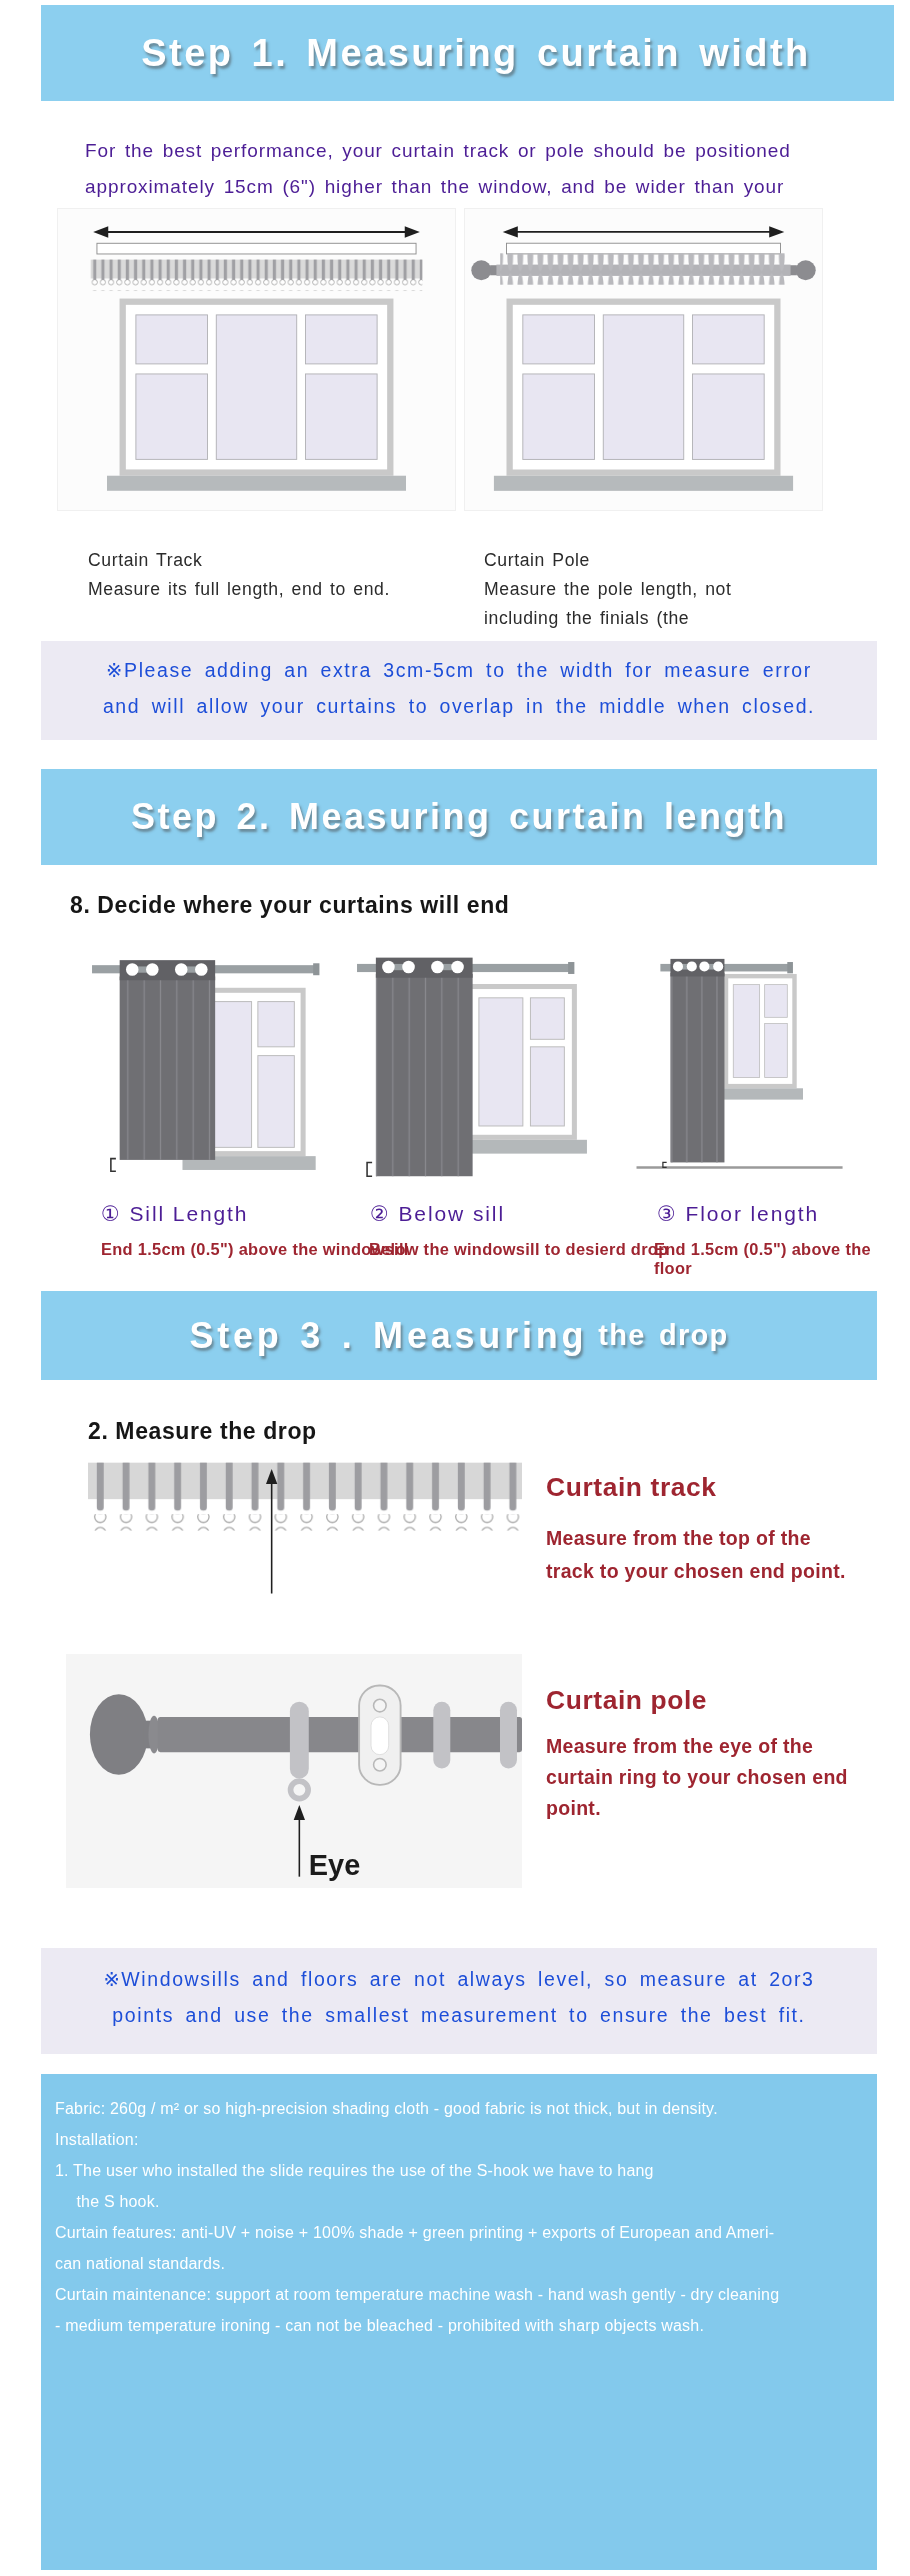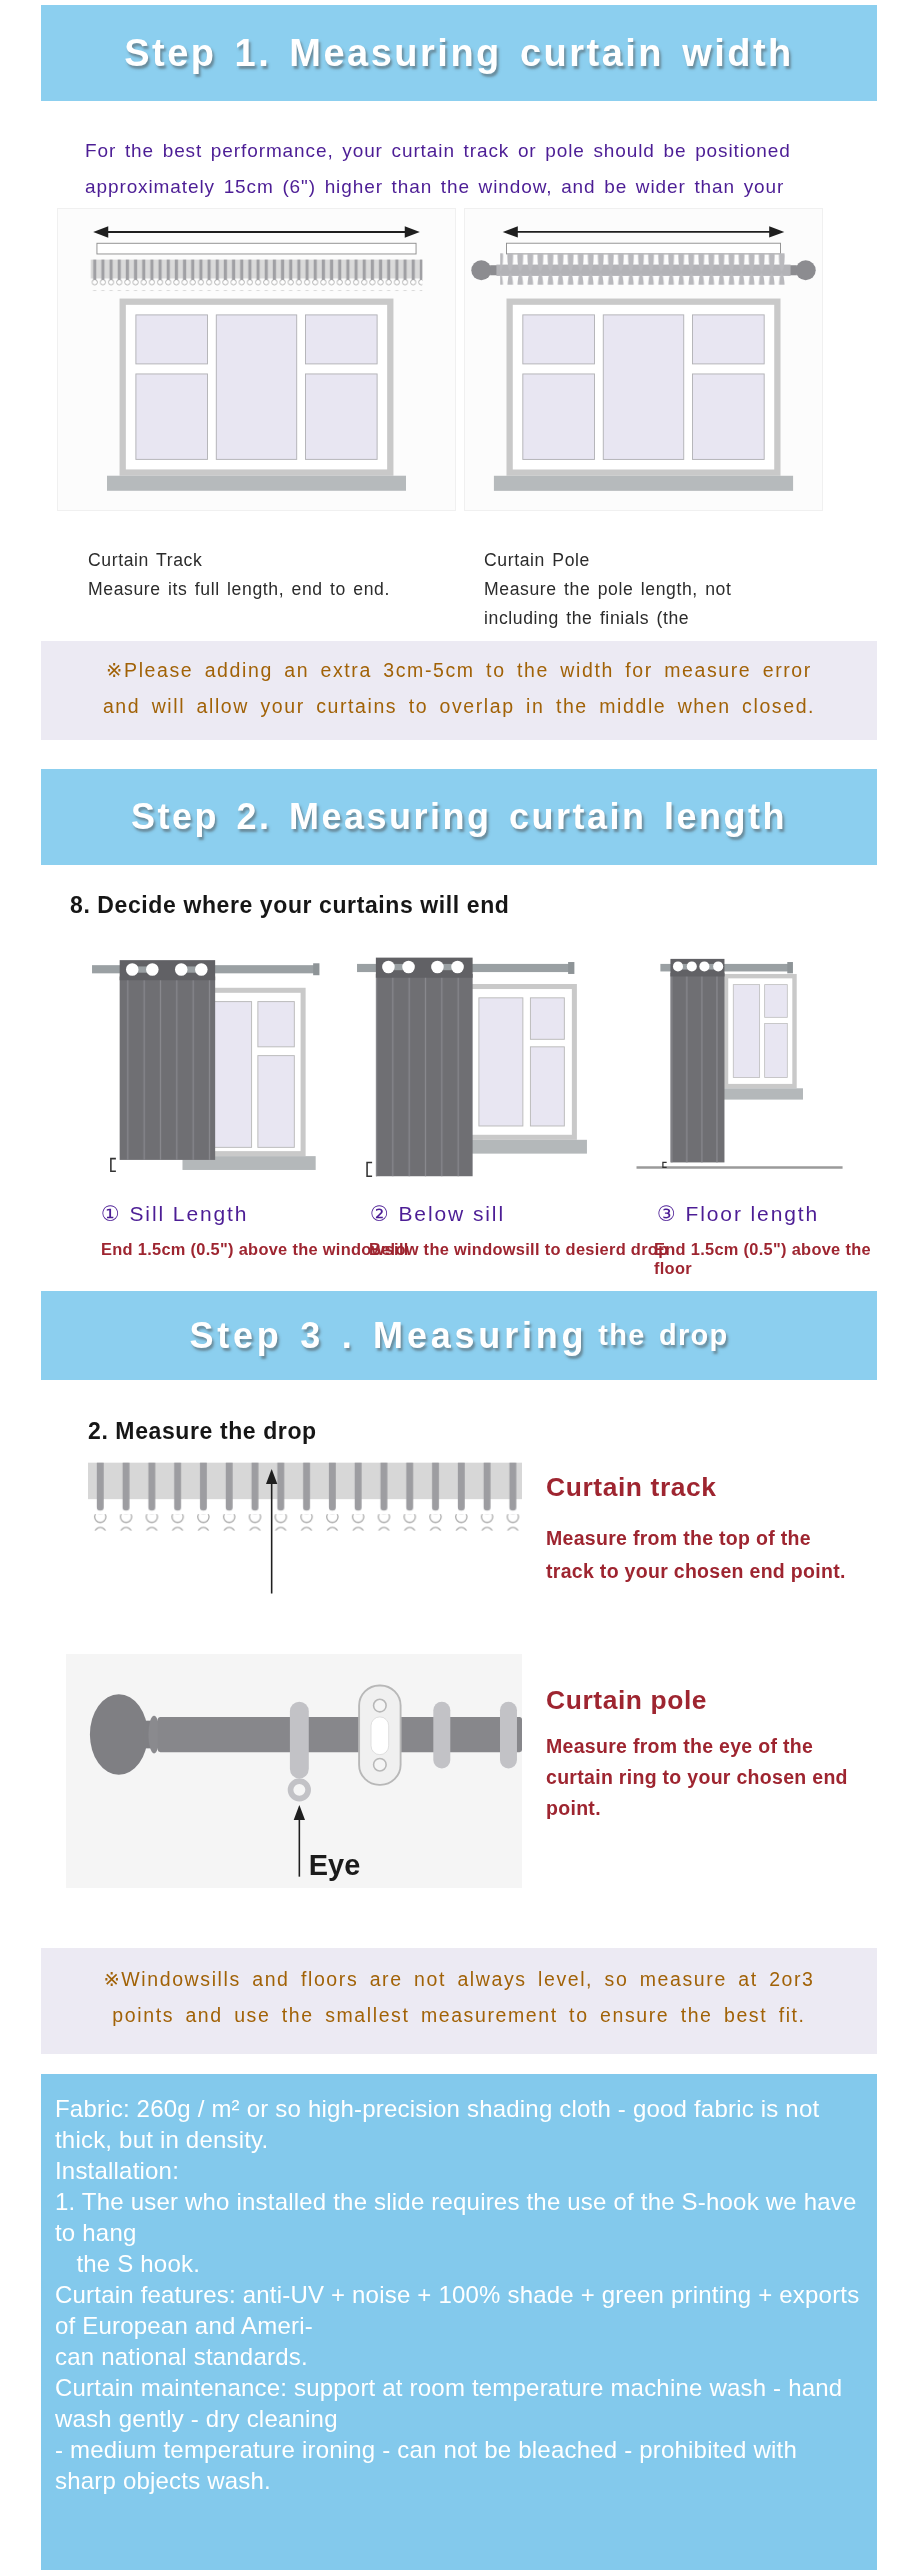--- a/index.html
+++ b/index.html
@@ -4,21 +4,21 @@
 <style>
   html,body{margin:0;padding:0;background:#ffffff;}
   #page{position:relative;width:910px;height:2576px;background:#ffffff;
         font-family:"Liberation Sans","DejaVu Sans",sans-serif;overflow:hidden;}
   .abs{position:absolute;}
 
   
   .banner{left:41px;width:836px;display:flex;align-items:center;justify-content:center;
           background:#8ccfef;color:#ffffff;font-weight:bold;
           text-shadow:1.9px 2.5px 2.5px rgba(70,70,70,0.5);}
-  .banner-1{top:5px;height:96px;font-size:38px;letter-spacing:2.5px;word-spacing:5px;}
+  .banner-1{top:5px;height:96px;font-size:38px;letter-spacing:2.5px;word-spacing:5px;padding-left:17px;}
   .banner-2{top:769px;height:96px;font-size:36px;letter-spacing:2.5px;word-spacing:5px;}
   .banner-3{top:1291px;height:89px;font-size:36px;letter-spacing:3.8px;word-spacing:3.8px;}
   .banner-3 .sub{font-size:29px;letter-spacing:1.3px;margin-left:11px;text-align:center;}
 
   
   .intro{left:85px;top:133px;color:#4c1d95;font-size:19px;line-height:36px;
          letter-spacing:0.9px;word-spacing:2.5px;}
 
   
   .diag-box{background:#fcfcfc;border:0.6px solid #f0f0f0;}
@@ -26,21 +26,21 @@
   .box-b{left:464px;top:208px;width:357px;height:301px;}
   .diag-box svg{width:100%;height:100%;display:block;}
 
   
   .caption{color:#2b2b2b;font-size:17.6px;line-height:29px;letter-spacing:0.6px;word-spacing:1.9px;}
   .caption .cap-title{display:block;margin-bottom:0px;}
   .cap-1{left:88px;top:546px;width:390px;}
   .cap-2{left:484px;top:546px;width:390px;}
 
   
-  .note{left:41px;width:836px;background:#eceaf3;color:#a16207;text-align:center;
+  .note{left:41px;width:836px;background:#eceaf3;color:#1d4ed8;text-align:center;
         font-size:19.5px;line-height:36px;letter-spacing:1.6px;word-spacing:4.4px;}
   .note-1{top:641px;height:99px;padding-top:11.3px;box-sizing:border-box;}
   .note-2{top:1948px;height:106px;padding-top:12.6px;box-sizing:border-box;}
 
   
   .h-black{color:#161616;font-weight:bold;font-size:23px;letter-spacing:0.6px;}
   .h1-pos{left:70px;top:892px;}
   .h2-pos{left:88px;top:1418px;}
 
   
@@ -54,21 +54,21 @@
   
   .track-svg{left:88px;top:1460px;width:434px;height:145px;}
   .red-title{color:#9e2530;font-weight:bold;font-size:26.4px;letter-spacing:0.6px;}
   .red-body{color:#9e2530;font-weight:bold;font-size:19.5px;line-height:33px;letter-spacing:0.3px;}
   .pole-box{left:66px;top:1654px;width:456px;height:234px;background:#f5f5f5;}
   .pole-box svg{width:100%;height:100%;display:block;}
 
   
   .info-box{left:41px;top:2074px;width:836px;height:496px;background:#83c9ec;
             color:#ffffff;box-sizing:border-box;padding:19px 14px;}
-  .info-box p{margin:0;font-size:24px;line-height:31px;letter-spacing:0.2px;}
+  .info-box p{margin:0;font-size:16px;line-height:31px;letter-spacing:0.2px;}
   .info-box p.indent{padding-left:21.4px;}
 </style>
 </head>
 <body>
 
 <div id="page">
 
   <div class="abs banner banner-1">
     <span>Step 1. Measuring curtain width</span>
   </div>

